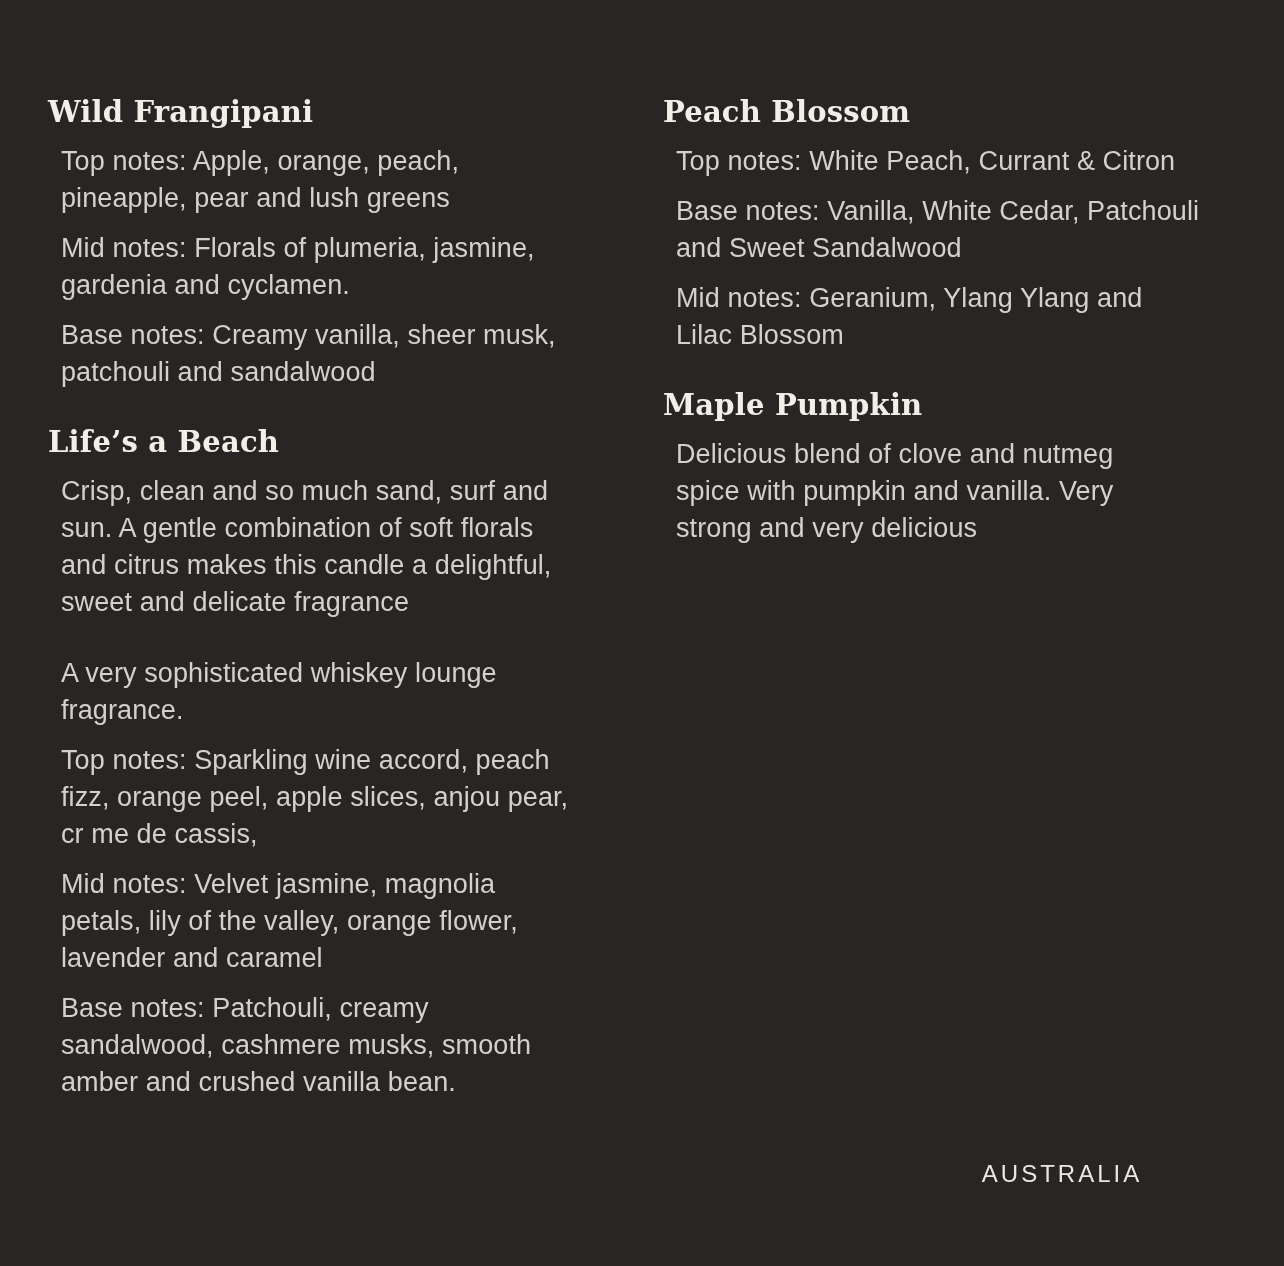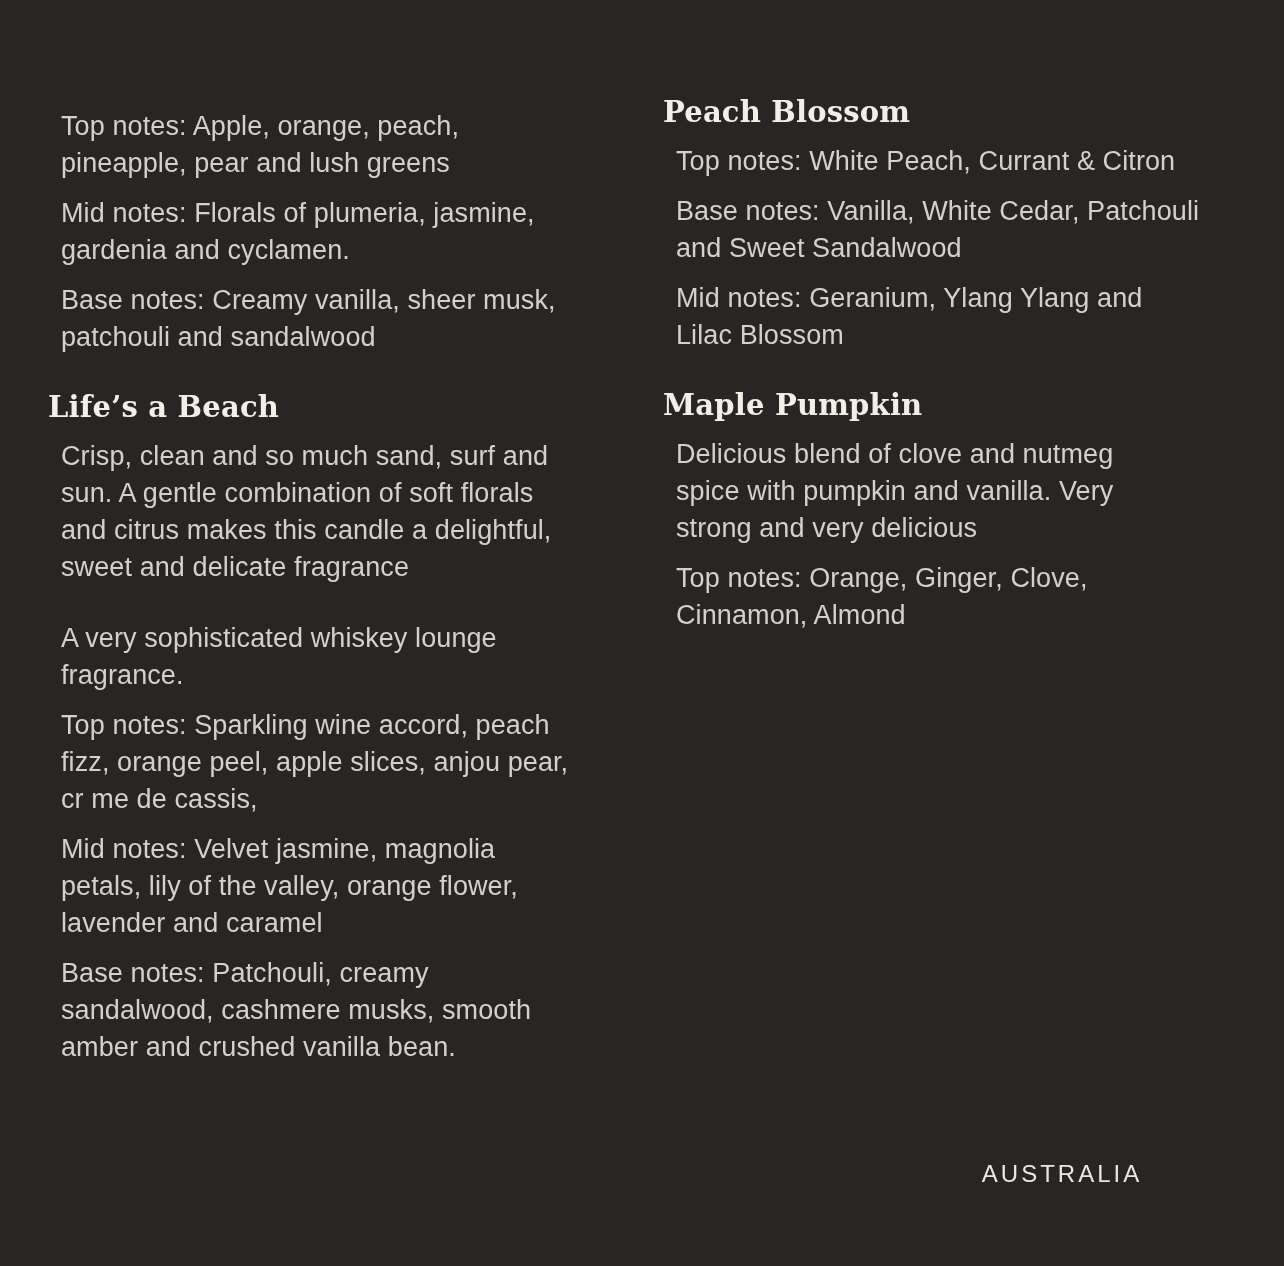--- a/index.html
+++ b/index.html
@@ -63,20 +63,21 @@
     margin-top: 7px;
   }
 </style>
 </head>
 <body>
 
 <main>
   <div class="columns">
     <div class="column column-left" id="col-left">
         <section class="fragrance">
+          <h2 class="fragrance-title">Wild Frangipani</h2>
           <p class="fragrance-notes">Top notes: Apple, orange, peach,<br>pineapple, pear and lush greens</p>
           <p class="fragrance-notes">Mid notes: Florals of plumeria, jasmine,<br>gardenia and cyclamen.</p>
           <p class="fragrance-notes">Base notes: Creamy vanilla, sheer musk,<br>patchouli and sandalwood</p>
         </section>
         <section class="fragrance">
           <h2 class="fragrance-title">Life’s a Beach</h2>
           <p class="fragrance-notes">Crisp, clean and so much sand, surf and<br>sun. A gentle combination of soft florals<br>and citrus makes this candle a delightful,<br>sweet and delicate fragrance</p>
         </section>
         <section class="fragrance">
           <p class="fragrance-notes">A very sophisticated whiskey lounge<br>fragrance.</p>
@@ -88,20 +89,19 @@
     <div class="column column-right" id="col-right">
         <section class="fragrance">
           <h2 class="fragrance-title">Peach Blossom</h2>
           <p class="fragrance-notes">Top notes: White Peach, Currant &amp; Citron</p>
           <p class="fragrance-notes">Base notes: Vanilla, White Cedar, Patchouli<br>and Sweet Sandalwood</p>
           <p class="fragrance-notes">Mid notes: Geranium, Ylang Ylang and<br>Lilac Blossom</p>
         </section>
         <section class="fragrance">
           <h2 class="fragrance-title">Maple Pumpkin</h2>
           <p class="fragrance-notes">Delicious blend of clove and nutmeg<br>spice with pumpkin and vanilla. Very<br>strong and very delicious</p>
-          <p class="fragrance-notes">Top notes: Orange, Ginger, Clove,<br>Cinnamon, Almond</p>
         </section>
       </div>
   </div>
   <div class="brand">
     <div class="brand-country">AUSTRALIA</div>
   </div>
 </main>
 
 </body></html>

